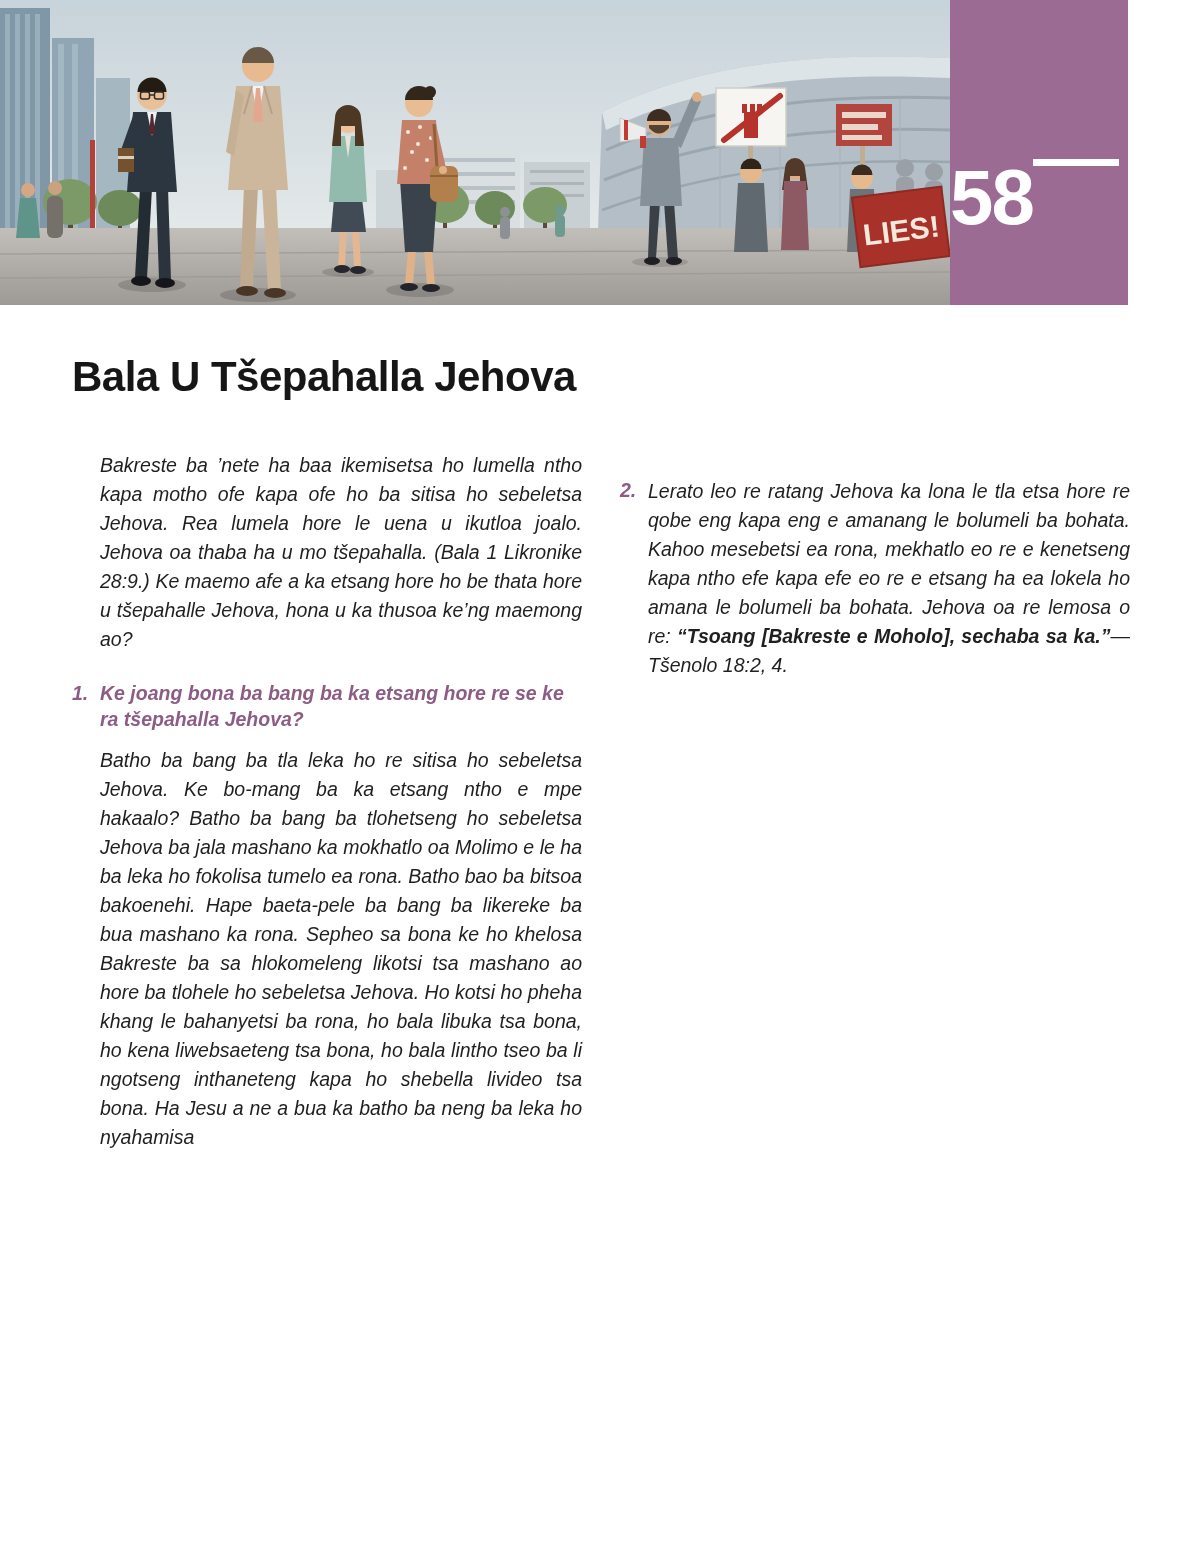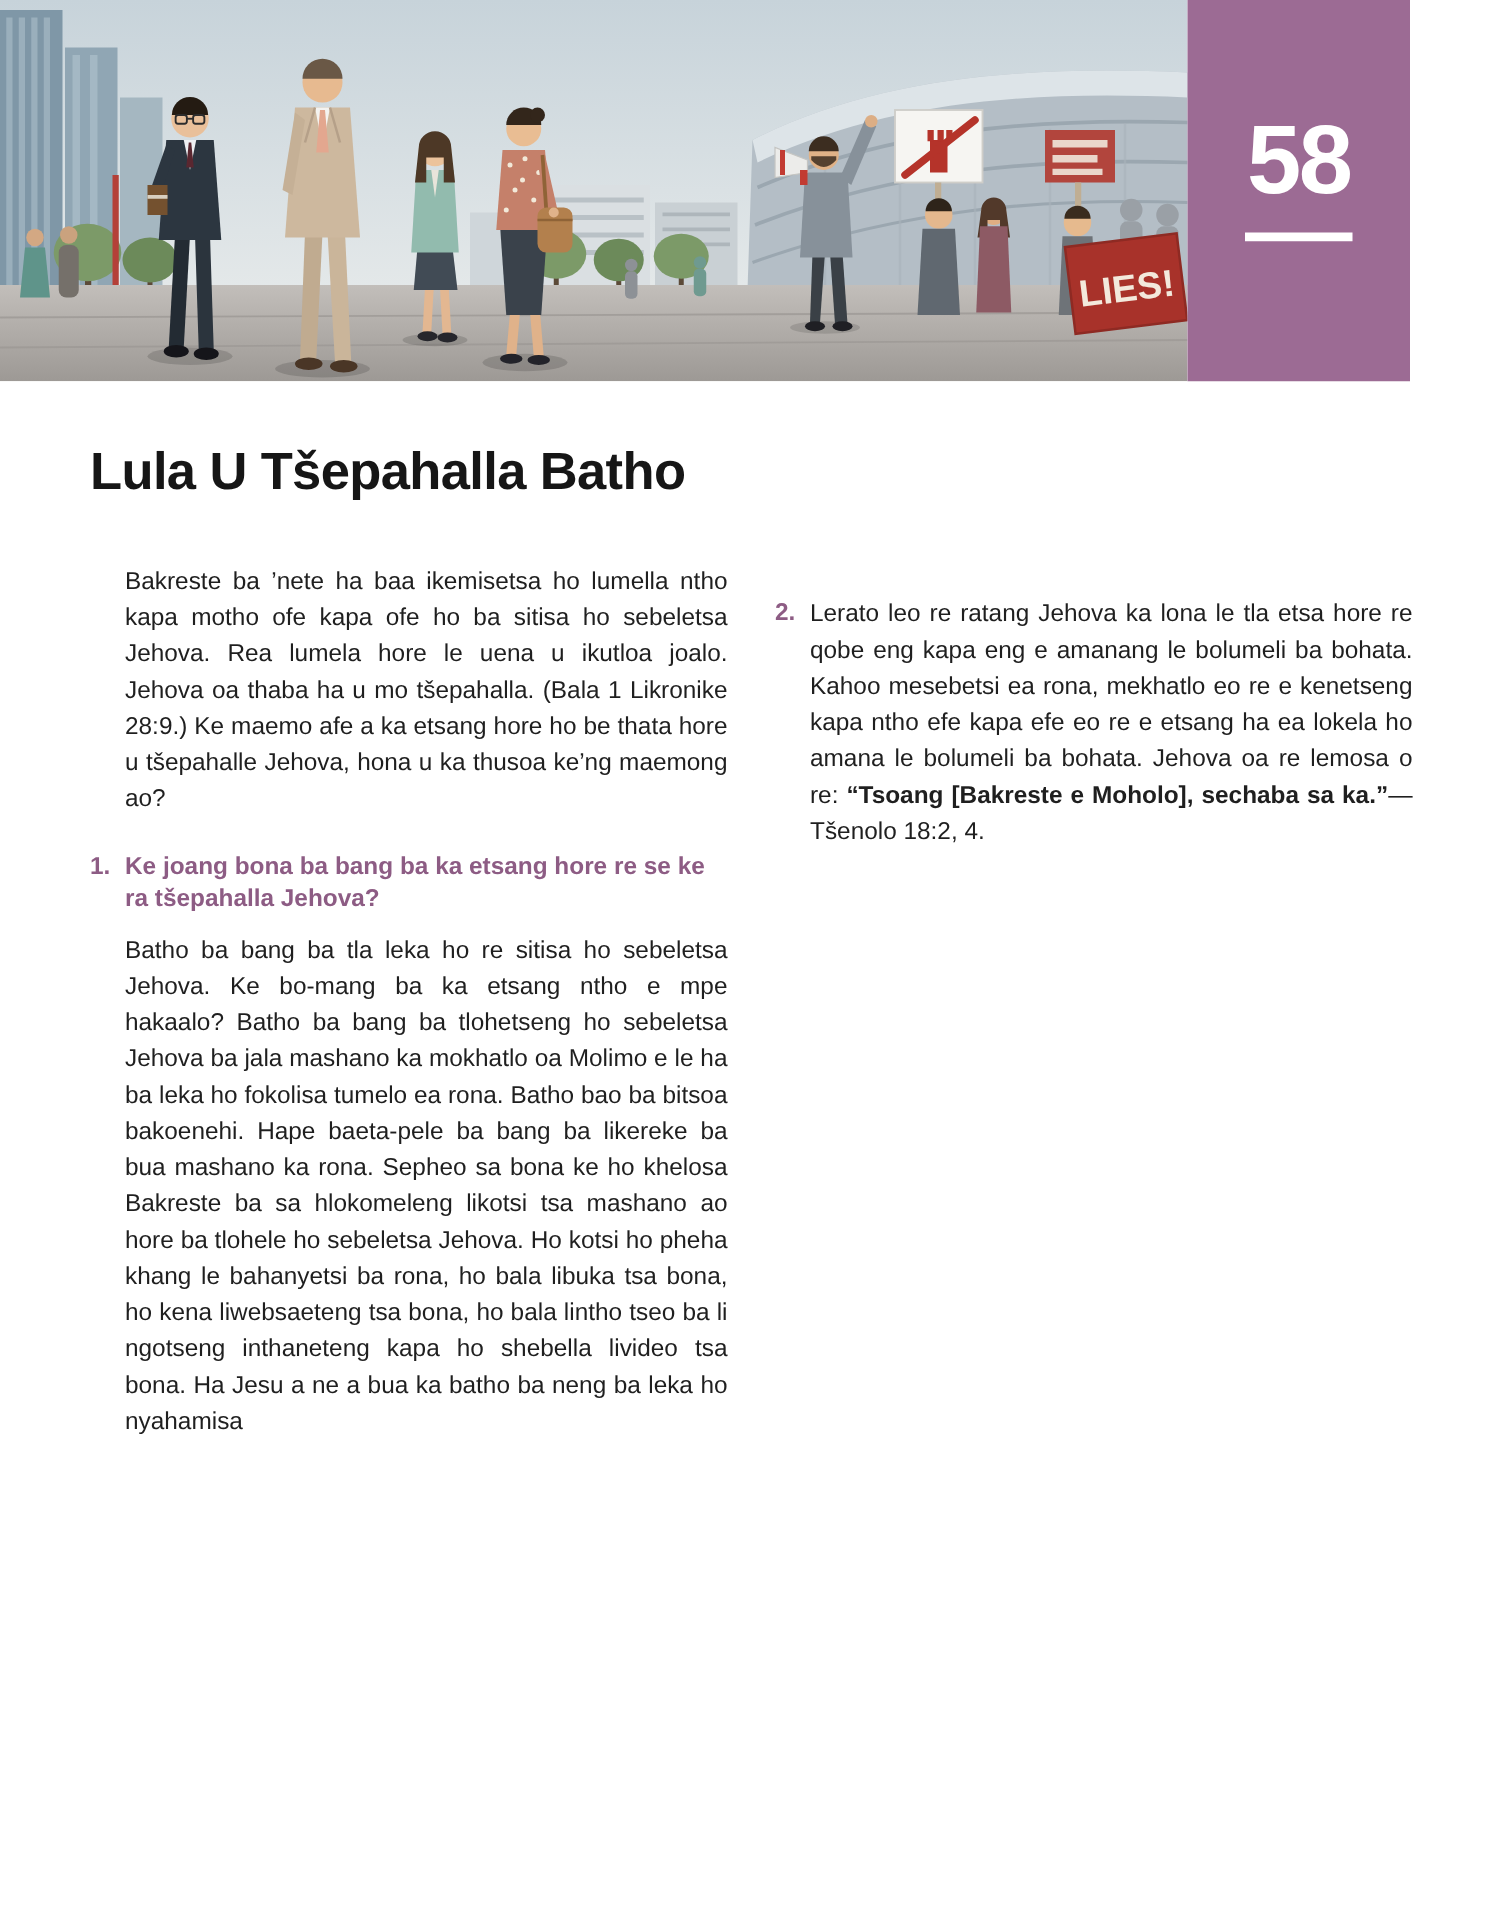--- a/index.html
+++ b/index.html
@@ -9,34 +9,34 @@
     font-family:"Liberation Sans", sans-serif; color:#1f1f1f;
     position:relative; overflow:hidden;
   }
   
   .banner { display:flex; height:305px; width:1128px; }
   .hero { width:950px; height:305px; overflow:hidden; flex:none; }
   .hero svg { display:block; width:100%; height:100%; }
   .badge {
     width:178px; height:305px; flex:none;
     background:#9c6b94; color:#ffffff;
-    display:flex; flex-direction:column; align-items:center;
+    display:flex; flex-direction:row; align-items:center;
   }
   .badge-number {
     margin-top:88px; font-size:78px; font-weight:700; line-height:1;
     letter-spacing:-2px;
   }
   .badge-rule { width:86px; height:7px; background:#ffffff; margin-top:20px; }
   
   h1.title {
     margin:50px 70px 0 72px; font-size:42px; font-weight:700;
     letter-spacing:-0.5px; color:#161616; line-height:1.05;
   }
   
-  .columns { display:flex; gap:38px; margin:52px 70px 2px 72px; }
+  .columns { display:flex; gap:38px; margin:52px 70px 2px 72px;font-style:italic; }
   .col { flex:1; padding-left:28px; }
   .body-text {
     font-size:19.5px; line-height:29px; text-align:justify; color:#1f1f1f;
   }
   .question {
     position:relative; font-size:19.5px; line-height:26px; font-weight:700;
     color:#8d5c84; margin:26px 0 14px 0; text-align:left;
   }
   .question .qnum { position:absolute; left:-28px; top:0; }
   .col > .body-text + .question { margin-top:26px; }
@@ -273,21 +273,21 @@
         </g>
       </svg>
     </div>
 
     <div class="badge">
       <div class="badge-number">58</div>
       <div class="badge-rule"></div>
     </div>
   </header>
 
-  <h1 class="title">Lula U Tšepahalla Batho</h1>
+  <h1 class="title">Bala U Tšepahalla Jehova</h1>
 
   <main class="columns">
 
     <div class="col">
       <p class="body-text">Bakreste ba ’nete ha baa ikemisetsa ho lumella ntho kapa motho ofe kapa ofe ho ba sitisa ho sebeletsa Jehova. Rea lumela hore le uena u ikutloa joalo. Jehova oa thaba ha u mo tšepahalla. (Bala 1 Likronike 28:9.) Ke maemo afe a ka etsang hore ho be thata hore u tšepahalle Jehova, hona u ka thusoa ke’ng maemong ao?</p>
 
       <h2 class="question">
         <span class="qnum">1.</span>
         <span>Ke joang bona ba bang ba ka etsang hore re se ke ra tšepahalla Jehova?</span>
       </h2>

